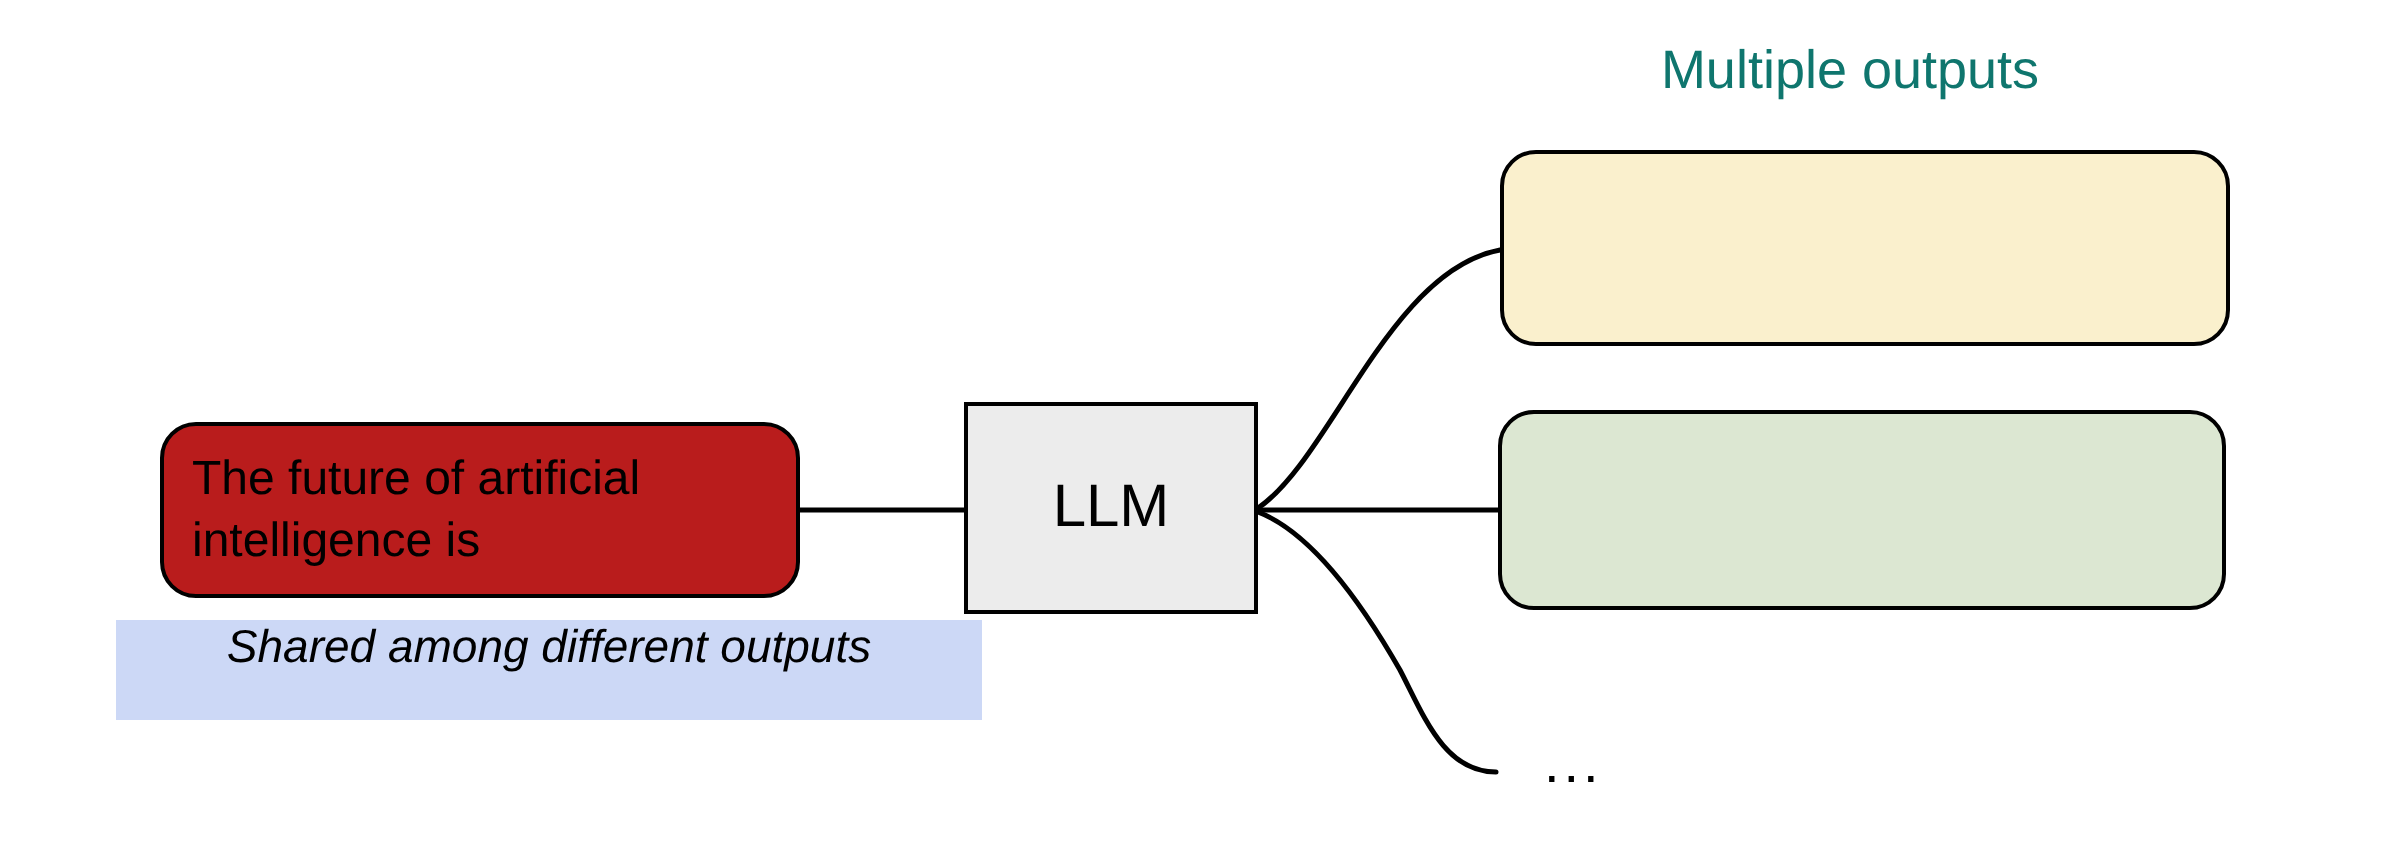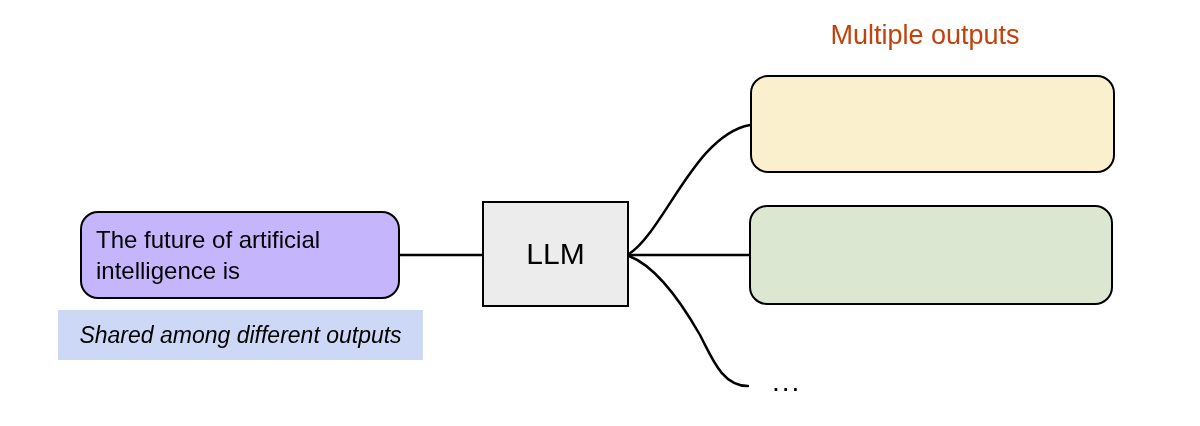--- a/index.html
+++ b/index.html
@@ -11,39 +11,39 @@
     font-family: "Liberation Sans", "DejaVu Sans", sans-serif;
     color: #000000;
     overflow: hidden;
   }
   .abs { position: absolute; box-sizing: border-box; }
 
   .section-title {
     font-size: 27px;
     line-height: 31px;
     text-align: center;
-    color: #c2410c;
+    color: #0f766e;
     white-space: nowrap;
   }
   #prompt-title { left: 91px; top: 156px; width: 300px; }
   #outputs-title { left: 775px; top: 20px; width: 300px; }
 
   .node-box {
     border: 2.5px solid #000000;
     border-radius: 18px;
   }
   #prompt-box {
     left: 80px; top: 211px; width: 320px; height: 88px;
     padding: 11px 14px;
     font-size: 24px;
     line-height: 31px;
   }
   #shared-note {
-    left: 58px; top: 310px; width: 365px; height: 50px;
-    display: flex; align-items: center; justify-content: center;
+    left: 58px; top: 310px; width: 433px; height: 50px;
+    display: flex; justify-content: center;
     font-size: 23px;
     font-style: italic;
   }
   #llm-box {
     left: 482px; top: 201px; width: 147px; height: 106px;
     border: 2.5px solid #000000;
     border-radius: 0;
     display: flex; align-items: center; justify-content: center;
     font-size: 30px;
   }
@@ -63,21 +63,21 @@
 <div id="canvas">
 
   <svg id="connector-layer" class="abs" viewBox="0 0 1200 426" xmlns="http://www.w3.org/2000/svg">
     <path class="connector" d="M 399 255 L 483 255" stroke="#000000"></path>
     <path class="connector" d="M 629 254 C 665 230, 695 135, 750 125" stroke="#000000"></path>
     <path class="connector" d="M 629 255 L 749 255" stroke="#000000"></path>
     <path class="connector" d="M 629 256 C 655 266, 680 300, 700 335 C 712 358, 722 386, 748 386" stroke="#000000"></path>
   </svg>
 
 
-  <div id="prompt-box" class="abs node-box" style="background-color: #c4b5fd;">
+  <div id="prompt-box" class="abs node-box" style="background-color: #b91c1c;">
     <span>The future of artificial intelligence is</span>
   </div>
 
   <div id="shared-note" class="abs" style="background-color: rgb(204, 216, 246);">
     <span>Shared among different outputs</span>
   </div>
 
   <div id="llm-box" class="abs" style="background-color: rgb(236, 236, 236);">
     <span>LLM</span>
   </div>

